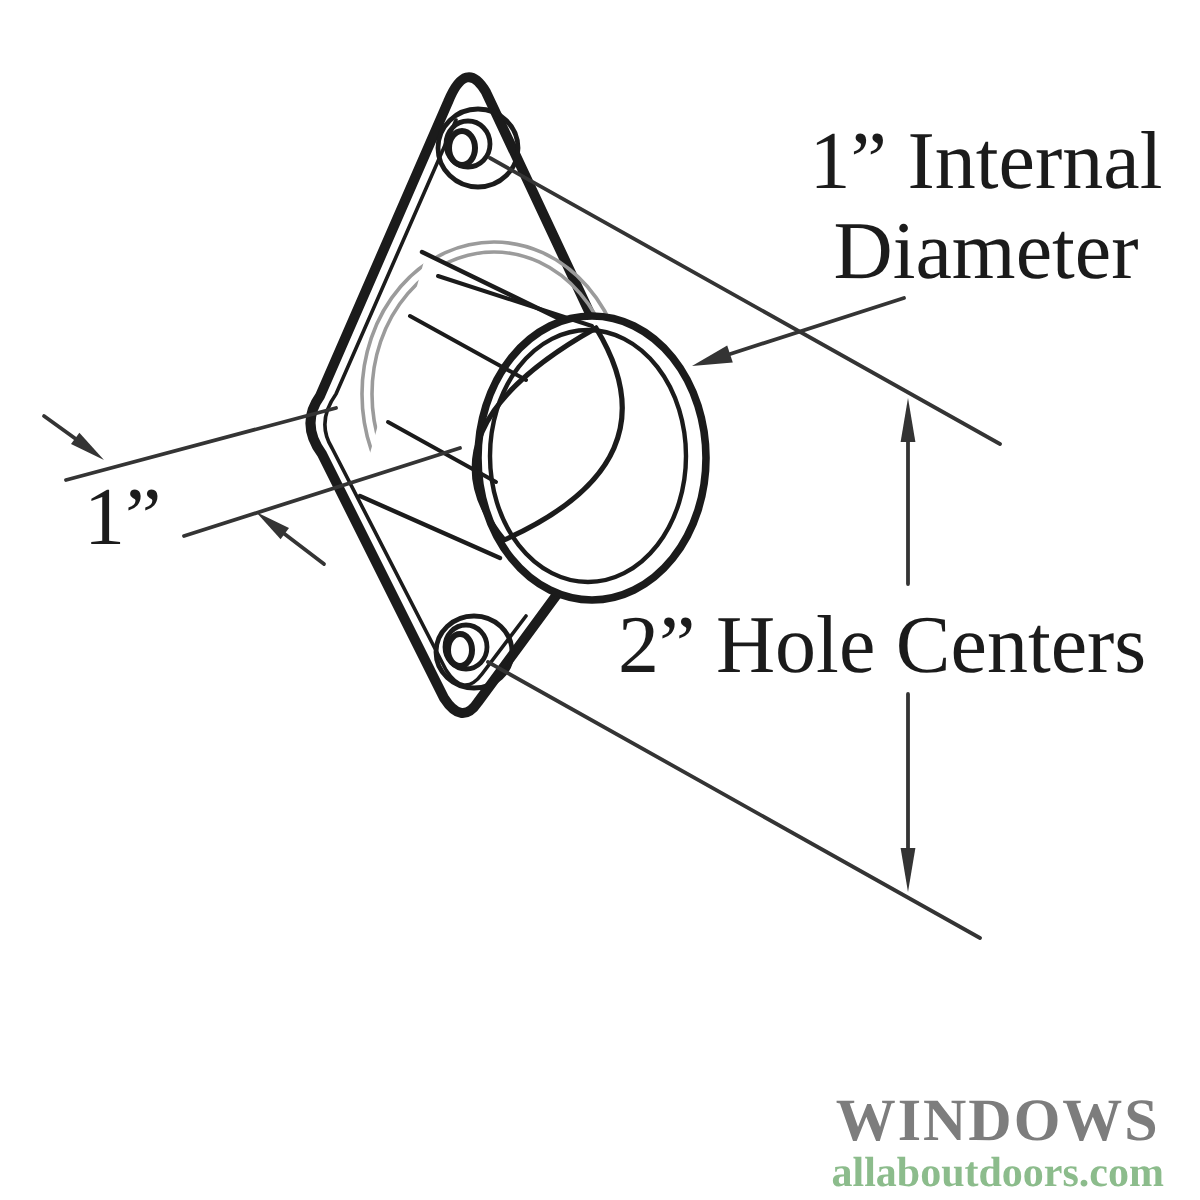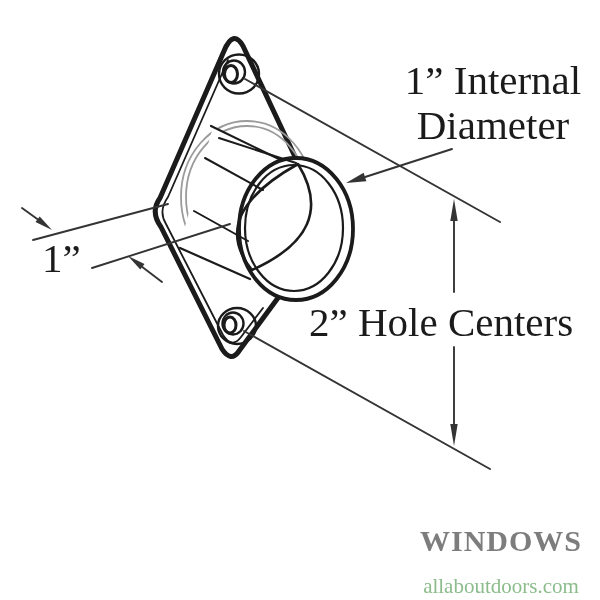--- a/index.html
+++ b/index.html
@@ -17,21 +17,21 @@
   .dim{fill:none;stroke:var(--dim);stroke-linecap:round;}
   .dimf{fill:var(--dim);stroke:none;}
   text.dim-label{fill:var(--ink);font-size:41px;font-family:"Liberation Serif",serif;}
   
   .logo{position:absolute;right:10px;bottom:3px;text-align:center;color:var(--logo-gray);line-height:1;}
   .logo-top{position:relative;padding-right:44px;}
   .logo-line1{font-size:16px;letter-spacing:2px;margin-bottom:2px;white-space:nowrap;}
   .logo-line2{font-size:30px;font-weight:bold;letter-spacing:2px;white-space:nowrap;}
   .logo-amp{position:absolute;right:-4px;top:-7px;font-size:60px;font-style:italic;line-height:0.9;}
   .logo-line3{font-size:30px;font-weight:bold;letter-spacing:1px;margin-top:1px;white-space:nowrap;}
-  .logo-url{font-size:21px;font-weight:normal;color:var(--logo-green);margin-top:20px;white-space:nowrap;}
+  .logo-url{font-size:21px;font-weight:bold;color:var(--logo-green);margin-top:0;white-space:nowrap;}
 </style>
 </head>
 <body>
 
 <div class="stage">
 
   <svg width="600" height="600" viewBox="0 0 600 600">
 
     <path class="wfill" stroke-width="5" d="M 224,51 Q 233,29 243,46 L 320,210 Q 331,224 322,238 L 239,351 Q 231,363 222,349 L 161,227 Q 150,212 160,198 Z"></path>
     <path class="ln" stroke-width="1.8" d="M 228,60 L 168,197 Q 158,211 166,224 L 223,335 Q 232,349 241,337 L 263,308"></path>

